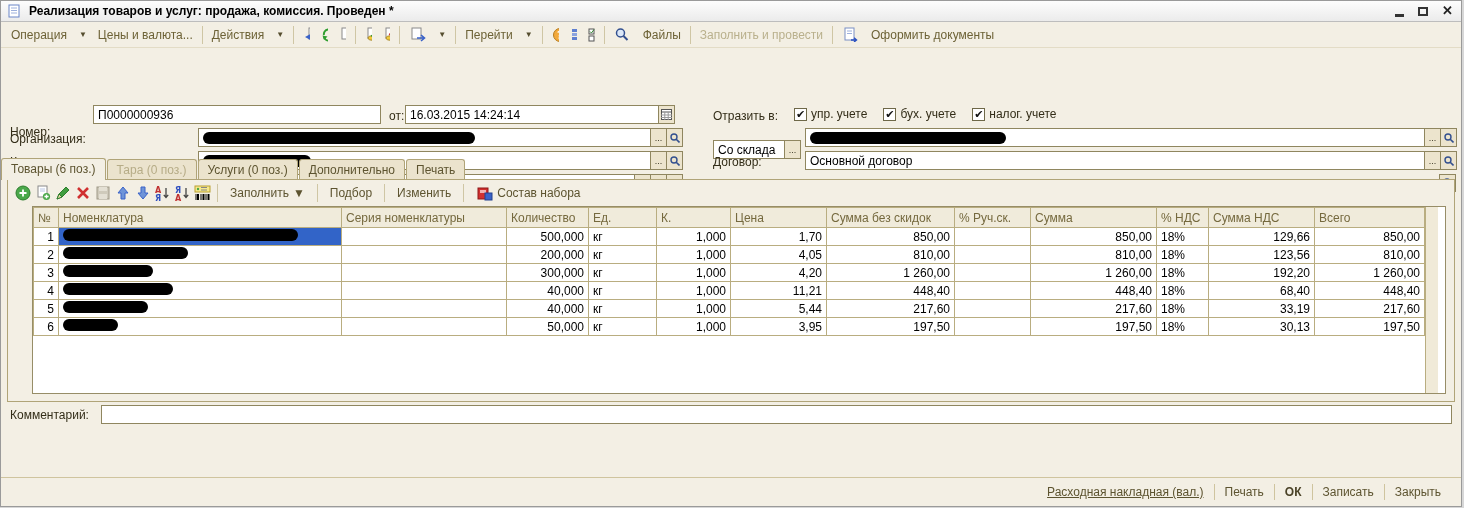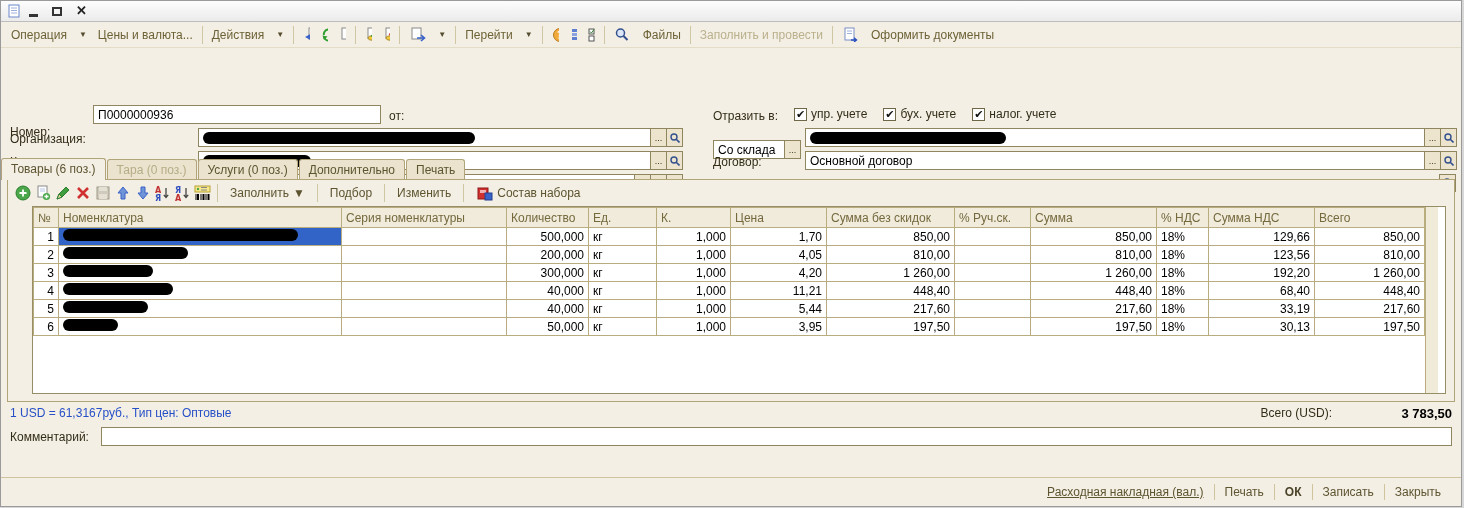--- a/index.html
+++ b/index.html
@@ -99,20 +99,21 @@
 
   <div class="titlebar">
     <span class="gicon">
       <svg width="13" height="14">
           <rect x="1" y="1" width="10" height="12" fill="#fff" stroke="#6b86c8"></rect>
           <line x1="3" y1="4" x2="9" y2="4" stroke="#9db0dc"></line>
           <line x1="3" y1="6.5" x2="9" y2="6.5" stroke="#9db0dc"></line>
           <line x1="3" y1="9" x2="9" y2="9" stroke="#9db0dc"></line>
         </svg>
     </span>
+    <span class="title">Реализация товаров и услуг: продажа, комиссия. Проведен *</span>
     <span class="winctl">
       <span class="ctl-min"></span>
       <span class="ctl-max"></span>
       <span class="ctl-close">✕</span>
     </span>
   </div>
 
   <div class="toolbar">
     <span class="tbtn">
         <span>Операция</span>
@@ -231,20 +232,35 @@
   </div>
 
   <div class="form">
     <span class="flabel" style="left:9px; top:77px">Номер:</span>
     <div class="field" style="left:92px; top:57px; width:288px">
       <div class="box">
           <span>П0000000936</span>
         </div>
     </div>
     <span class="flabel" style="left:388px; top:61px">от:</span>
+    <div class="field" style="left:404px; top:57px; width:270px">
+      <div class="box">
+          <span>16.03.2015 14:24:14</span>
+        </div>
+      <button class="fbtn">
+          <svg width="11" height="11">
+            <rect x="0.5" y="0.5" width="10" height="10" fill="#fff" stroke="#555"></rect>
+            <line x1="0" y1="3" x2="11" y2="3" stroke="#555"></line>
+            <line x1="3.8" y1="3" x2="3.8" y2="11" stroke="#999"></line>
+            <line x1="7.2" y1="3" x2="7.2" y2="11" stroke="#999"></line>
+            <line x1="0" y1="6" x2="11" y2="6" stroke="#999"></line>
+            <line x1="0" y1="8.5" x2="11" y2="8.5" stroke="#999"></line>
+          </svg>
+        </button>
+    </div>
 
     <span class="flabel" style="left:9px; top:84px">Организация:</span>
     <div class="field" style="left:197px; top:80px; width:485px">
       <div class="box">
           <span class="redact" style="width: 272px;"></span>
         </div>
       <button class="fbtn">...</button>
       <button class="fbtn">
           <svg width="10" height="10">
             <circle cx="4" cy="4" r="3" fill="none" stroke="#33508f" stroke-width="1.4"></circle>
@@ -566,25 +582,20 @@
               <td>18%</td>
               <td class="r">30,13</td>
               <td class="r">197,50</td>
             </tr>
           </tbody>
         </table>
       <div class="scrolltrack"></div>
     </div>
   </div>
 
-  <div class="frow frow1">
-    <span class="bluelink">1 USD = 61,3167руб., Тип цен: Оптовые</span>
-    <span class="rlabel">Всего (USD):</span>
-    <span class="rvalue">3 783,50</span>
-  </div>
   <div class="frow frow3">
     <span class="flabel" style="position:static">Комментарий:</span>
     <div class="comment-input"></div>
   </div>
 
   <div class="bottombar" id="bottombar">
       <button class="bbtn link">Расходная накладная (вал.)</button>
       <span class="bsep"></span>
       <button class="bbtn">Печать</button>
       <span class="bsep"></span>

